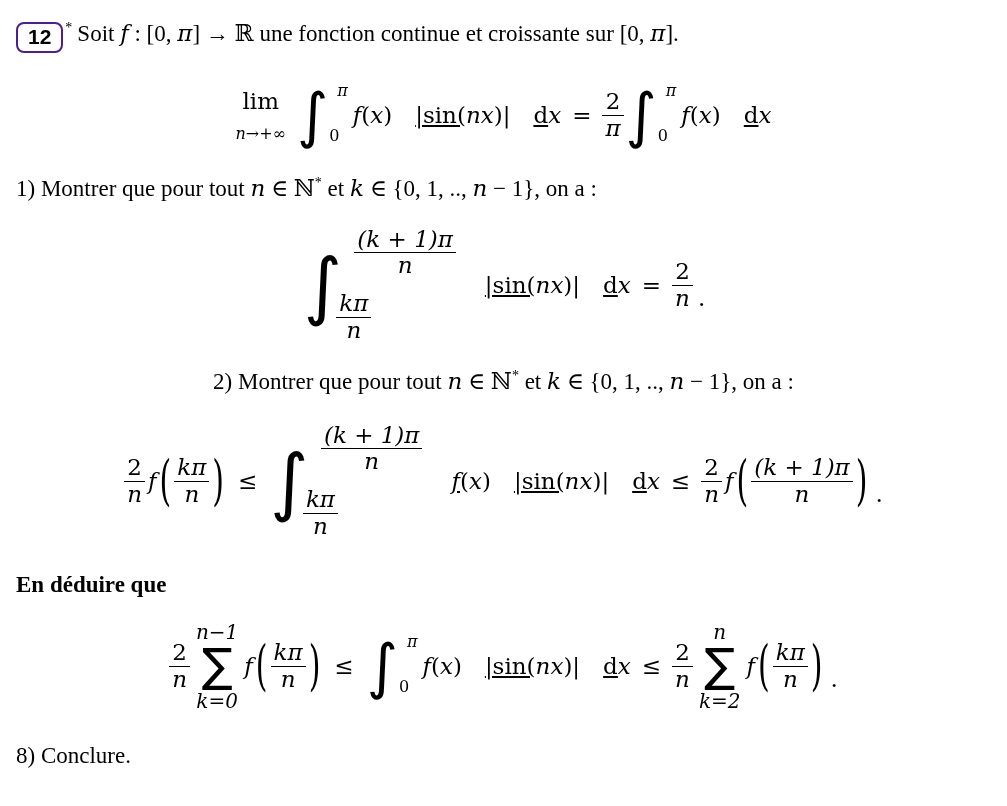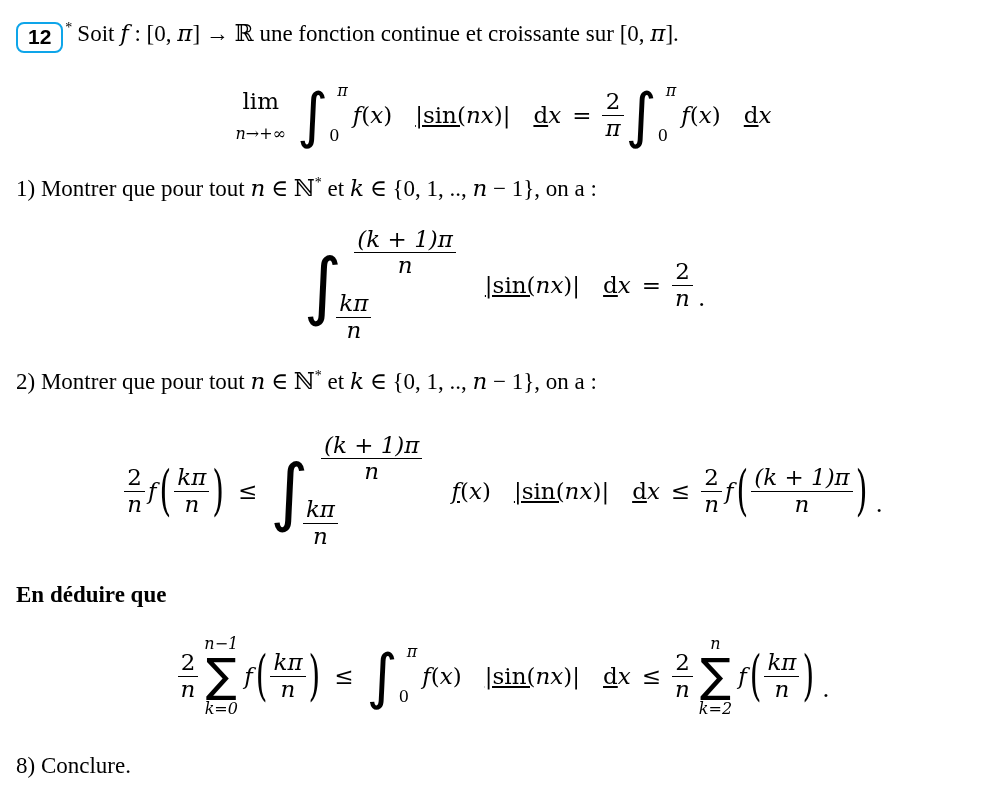--- a/index.html
+++ b/index.html
@@ -18,21 +18,21 @@
   .page { padding: 10px 16px 0 16px; }
 
   .line { margin: 0; line-height: 1.35; }
 
   
   .numbox {
     display: inline-block;
     font-family: "Liberation Sans", "DejaVu Sans", sans-serif;
     font-weight: bold;
     font-size: 21px;
-    border: 2px solid #0ea5e9;
+    border: 2px solid #4c1d95;
     border-radius: 8px;
     padding: 1px 10px 2px 10px;
     line-height: 1.15;
     vertical-align: -3px;
   }
   .star-sup { font-size: 14px; vertical-align: 9px; margin: 0 5px 0 2px; }
   sup { line-height: 0; }
   .supstar { font-size: 14px; }
 
   
@@ -65,21 +65,21 @@
 
   
   .intB { display: inline-flex; align-items: center; margin: 0 6px 0 2px; }
   .intB .ig { font-family: "DejaVu Sans", sans-serif; font-size: 74px; line-height: 1; }
   .intB .limcol { display: inline-flex; flex-direction: column; align-items: flex-start; gap: 12px; }
   .intB .upfrac { margin-left: 12px; }
   .intB .lofrac { margin-left: -6px; }
 
   
   .sumW { display: inline-flex; flex-direction: column; align-items: center; margin: 0 6px; line-height: 1; }
-  .sumW .up, .sumW .lo { font-size: 16px; }
+  .sumW .up, .sumW .lo { font-size: 20px; }
   .sumW .up { margin-bottom: 2px; }
   .sumW .lo { margin-top: 3px; }
   .sumW .sg { font-family: "DejaVu Sans", sans-serif; font-size: 46px; line-height: 0.95; }
 
   
   .limW { display: inline-flex; flex-direction: column; align-items: center; margin-right: 9px; gap: 12px; }
   .limW .sub { font-size: 16px; line-height: 1; }
 
   
   .bp {
@@ -90,21 +90,21 @@
     margin: 0 3px;
     font-family: "DejaVu Serif", serif;
   }
   .enddot { position: relative; top: 13px; margin-left: 5px; }
 
   
   #line-intro  { margin: 8px 0 2px 0; }
   #formula-A   { margin: 16px 0 12px 0; min-height: 92px; }
   #line-q1     { margin: 12px 0 0 0; }
   #formula-B   { margin: 6px 0 0 0; min-height: 150px; }
-  #line-q2     { margin: 6px 0 18px 0; }
+  #line-q2     { margin: 6px 0 8px 0; text-align: center; }
   #formula-C   { margin: 4px 0 0 0; min-height: 152px; }
   #line-deduce { margin: 12px 0 0 0; font-weight: bold; }
   #formula-D   { margin: 8px 0 0 0; min-height: 116px; }
   #line-q3     { margin: 16px 0 0 0; }
 </style>
 </head>
 <body>
 
 <div class="page">
 

